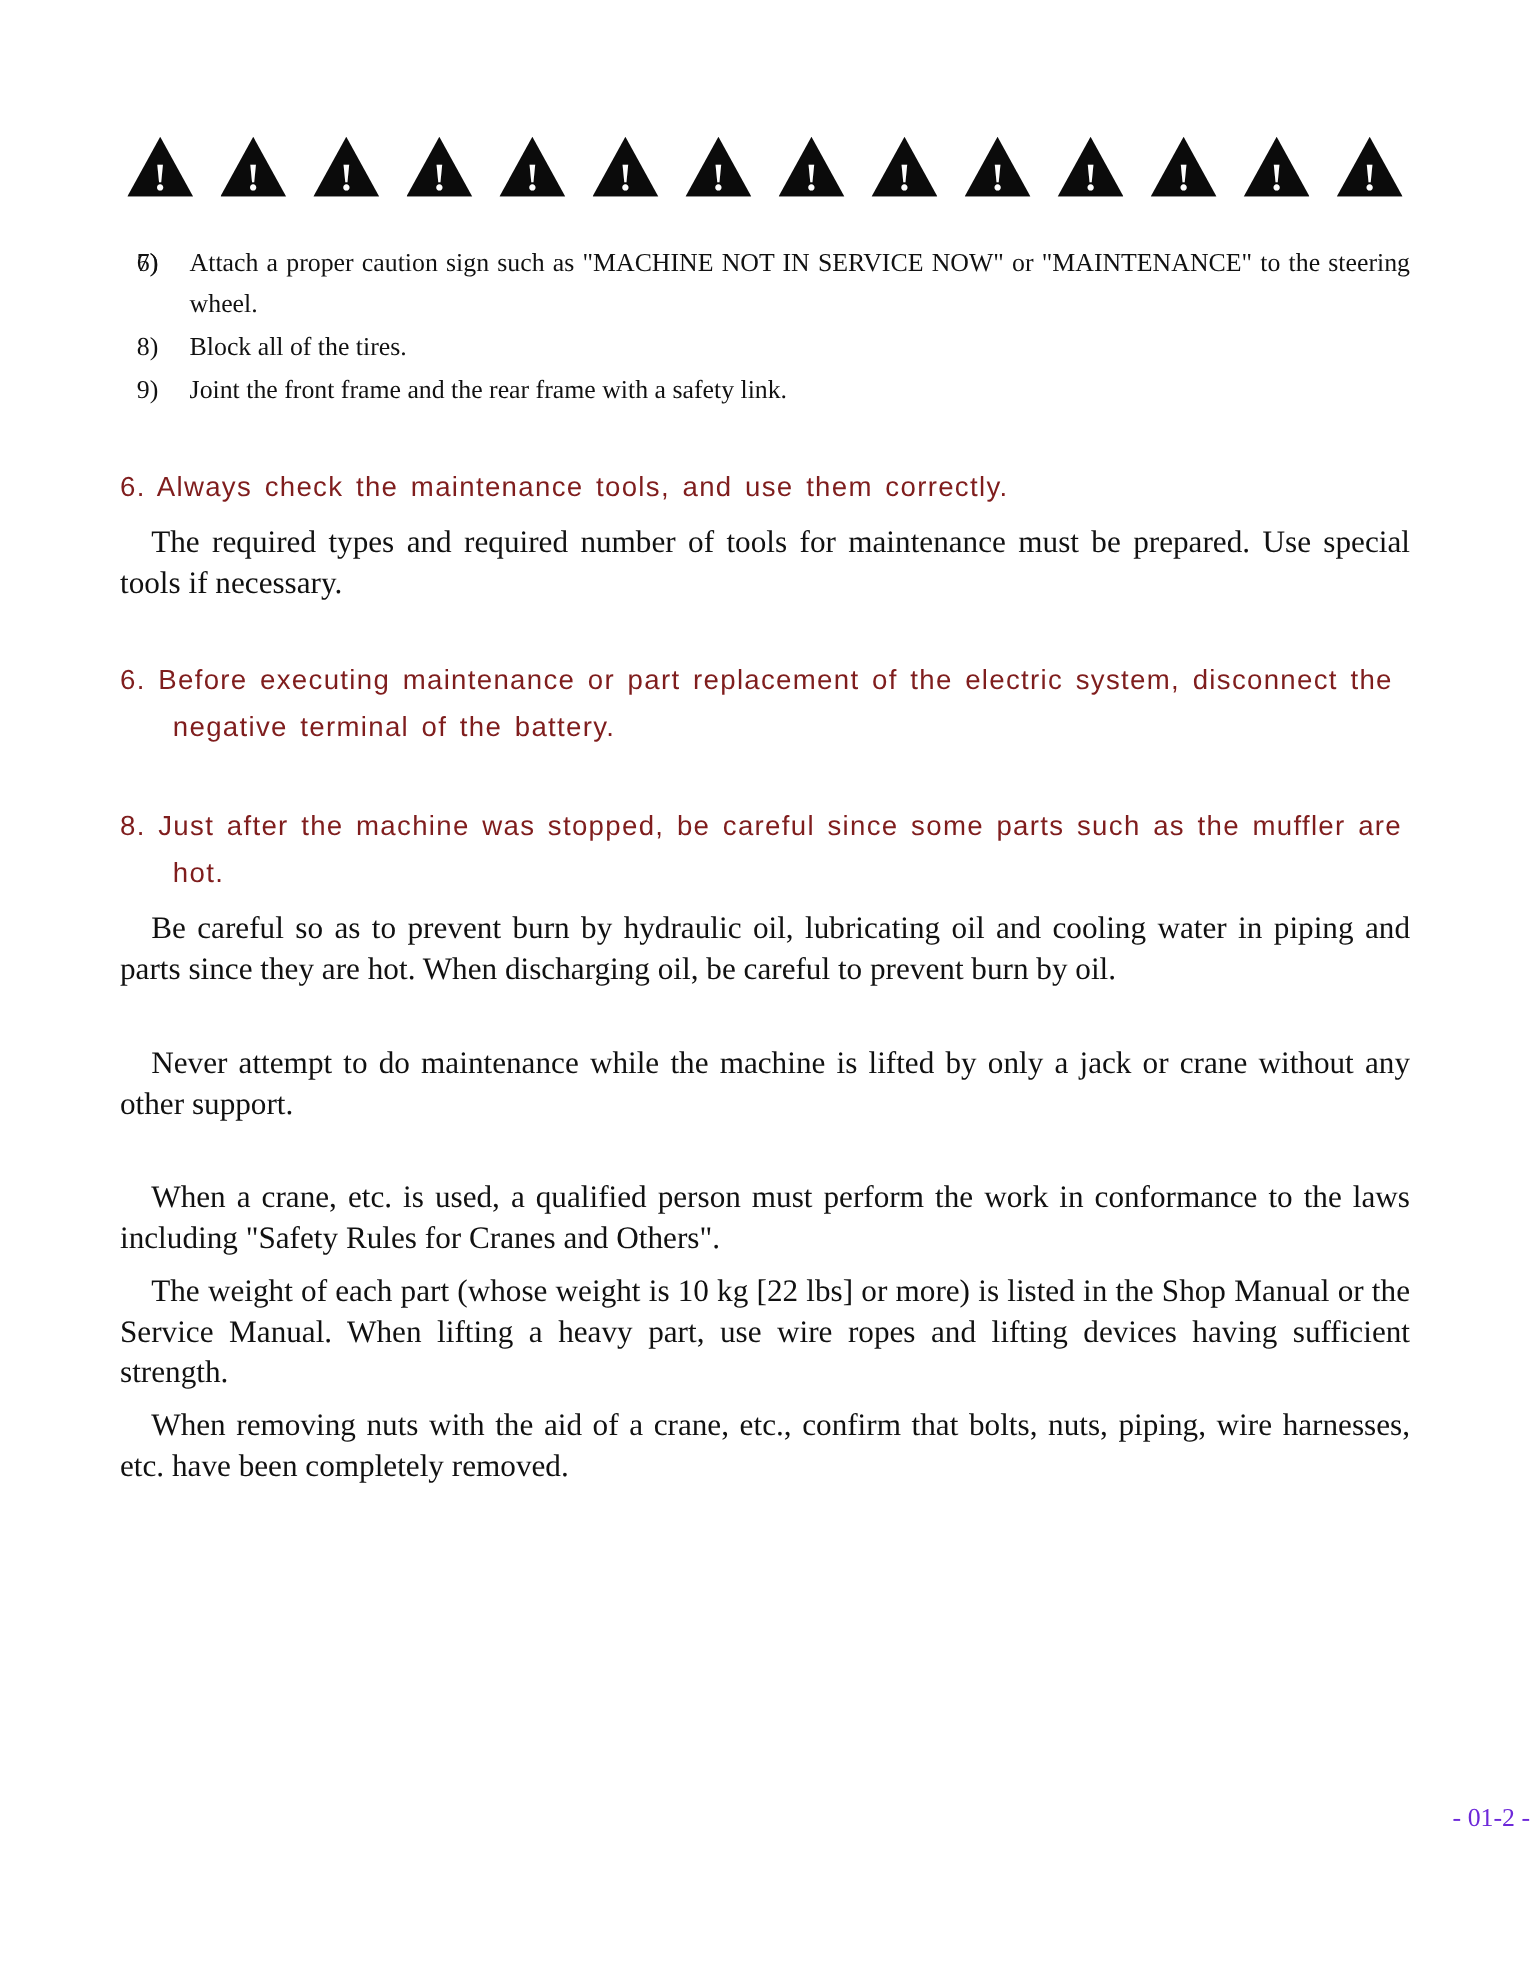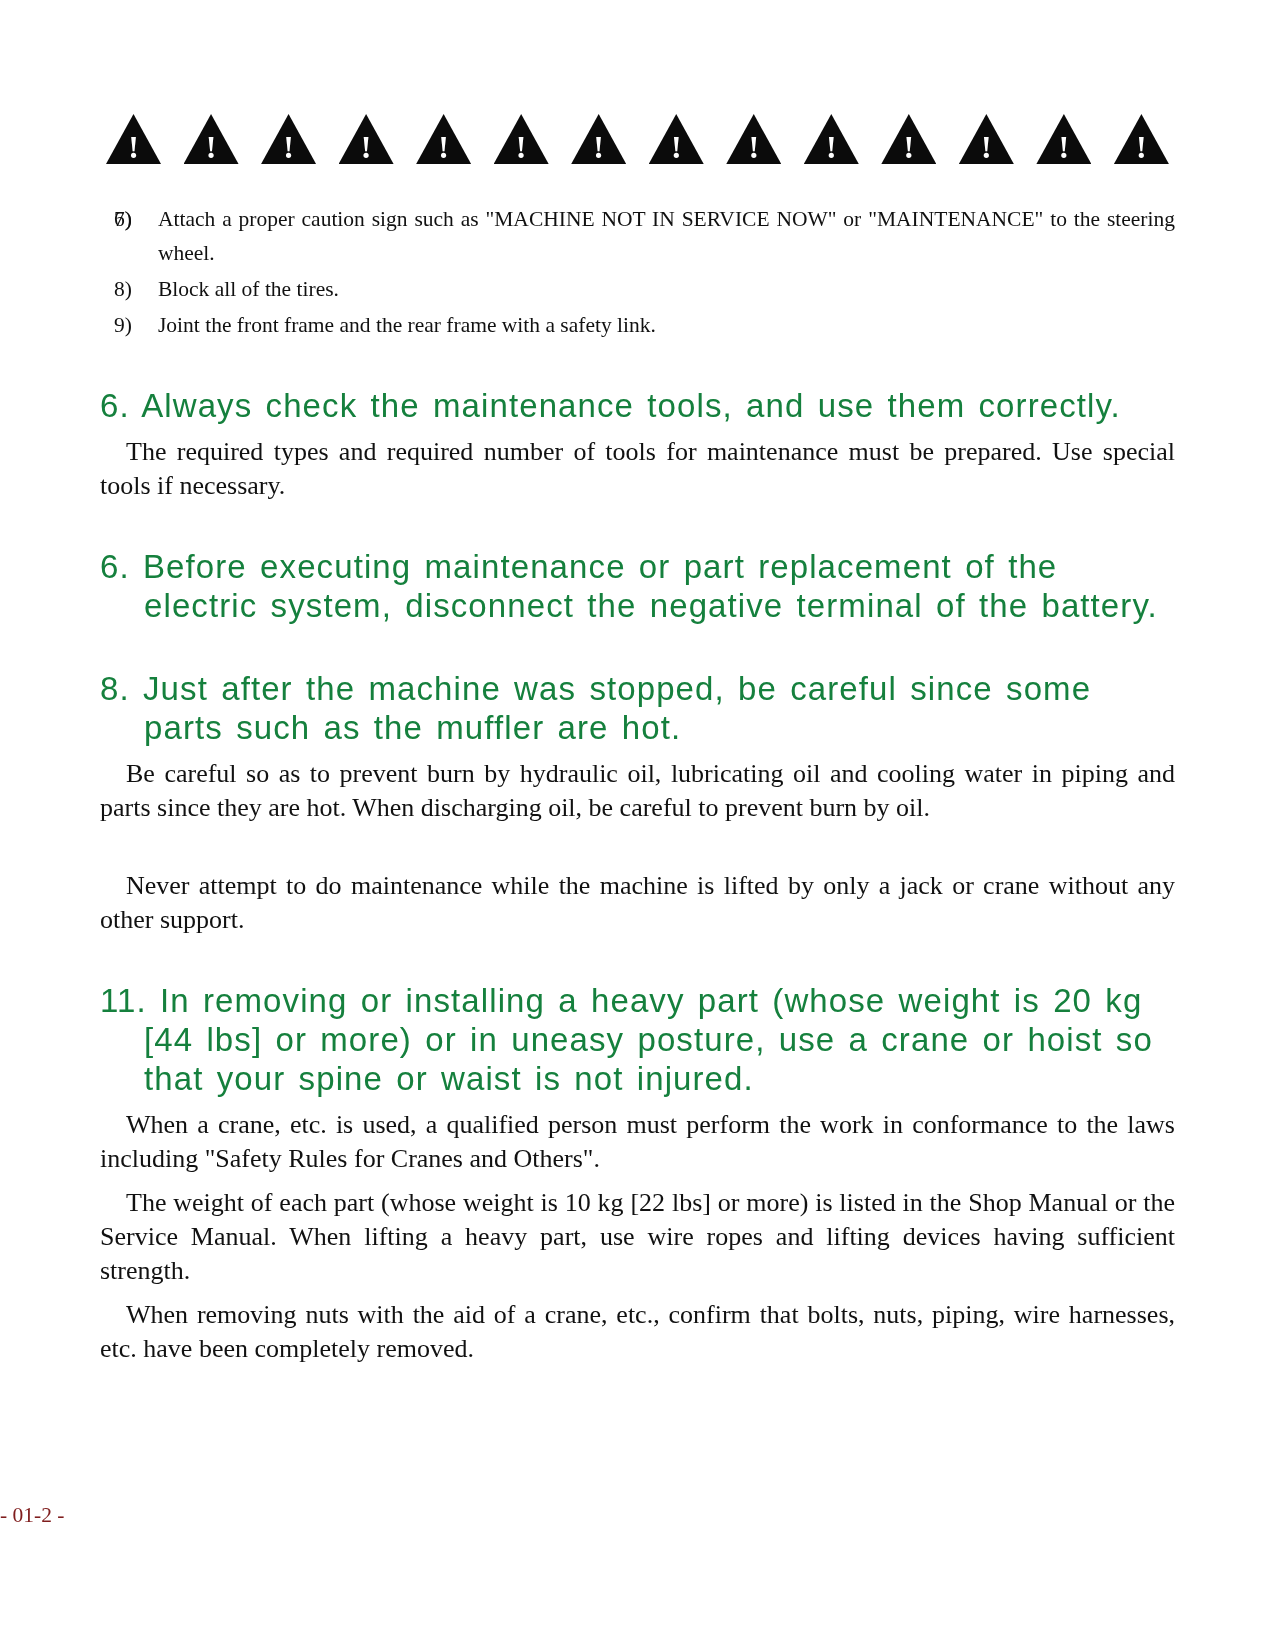--- a/index.html
+++ b/index.html
@@ -66,48 +66,48 @@
     top: 0;
   }
 
   
   .sec {
     margin-top: 44px;
   }
   .sec-heading {
     font-family: "Liberation Sans", sans-serif;
     font-weight: 400;
-    font-size: 33px;
+    font-size: 23px;
     line-height: 39px;
     letter-spacing: 1.1px;
     word-spacing: 3px;
     margin: 0;
     padding-left: 44px;
     text-indent: -44px;
-    color: #15803d;
+    color: #7f1d1d;
   }
   .body {
     font-family: "Liberation Serif", serif;
     font-size: 26px;
     line-height: 34px;
     text-align: justify;
     text-indent: 26px;
     margin: 10px 0 0 0;
   }
 
   
   .footer {
     position: absolute;
     left: 0;
     right: 0;
     bottom: 122px;
-    text-align: left;
+    text-align: right;
     font-family: "Liberation Serif", serif;
     font-size: 21.5px;
-    color: #7f1d1d;
+    color: #6d28d9;
   }
 </style>
 </head>
 <body>
 
 <div class="page">
 
   <div class="warning-row">
     <span class="tri"></span>
     <span class="tri"></span>
@@ -156,21 +156,20 @@
     <h2 class="sec-heading">8. Just after the machine was stopped, be careful since some parts such as the muffler are hot.</h2>
     <p class="body">Be careful so as to prevent burn by hydraulic oil, lubricating oil and cooling water in piping and parts since they are hot.  When discharging oil, be careful to prevent burn by oil.</p>
   </div>
 
 
   <div class="sec">
     <p class="body">Never attempt to do maintenance while the machine is lifted by only a jack or crane without any other support.</p>
   </div>
 
   <div class="sec">
-    <h2 class="sec-heading">11. In removing or installing a heavy part (whose weight is 20 kg [44 lbs] or more) or in uneasy posture, use a crane or hoist so that your spine or waist is not injured.</h2>
     <p class="body">When a crane, etc. is used, a qualified person must perform the work in conformance to the laws including "Safety Rules for Cranes and Others".</p>
     <p class="body">The weight of each part (whose weight is 10 kg [22 lbs] or more) is listed in the Shop Manual or the Service Manual.  When lifting a heavy part, use wire ropes and lifting devices having sufficient strength.</p>
     <p class="body">When removing nuts with the aid of a crane, etc., confirm that bolts, nuts, piping, wire harnesses, etc. have been completely removed.</p>
   </div>
 
   <div class="footer">- 01-2 -</div>
 
 </div>
 
 </body></html>

